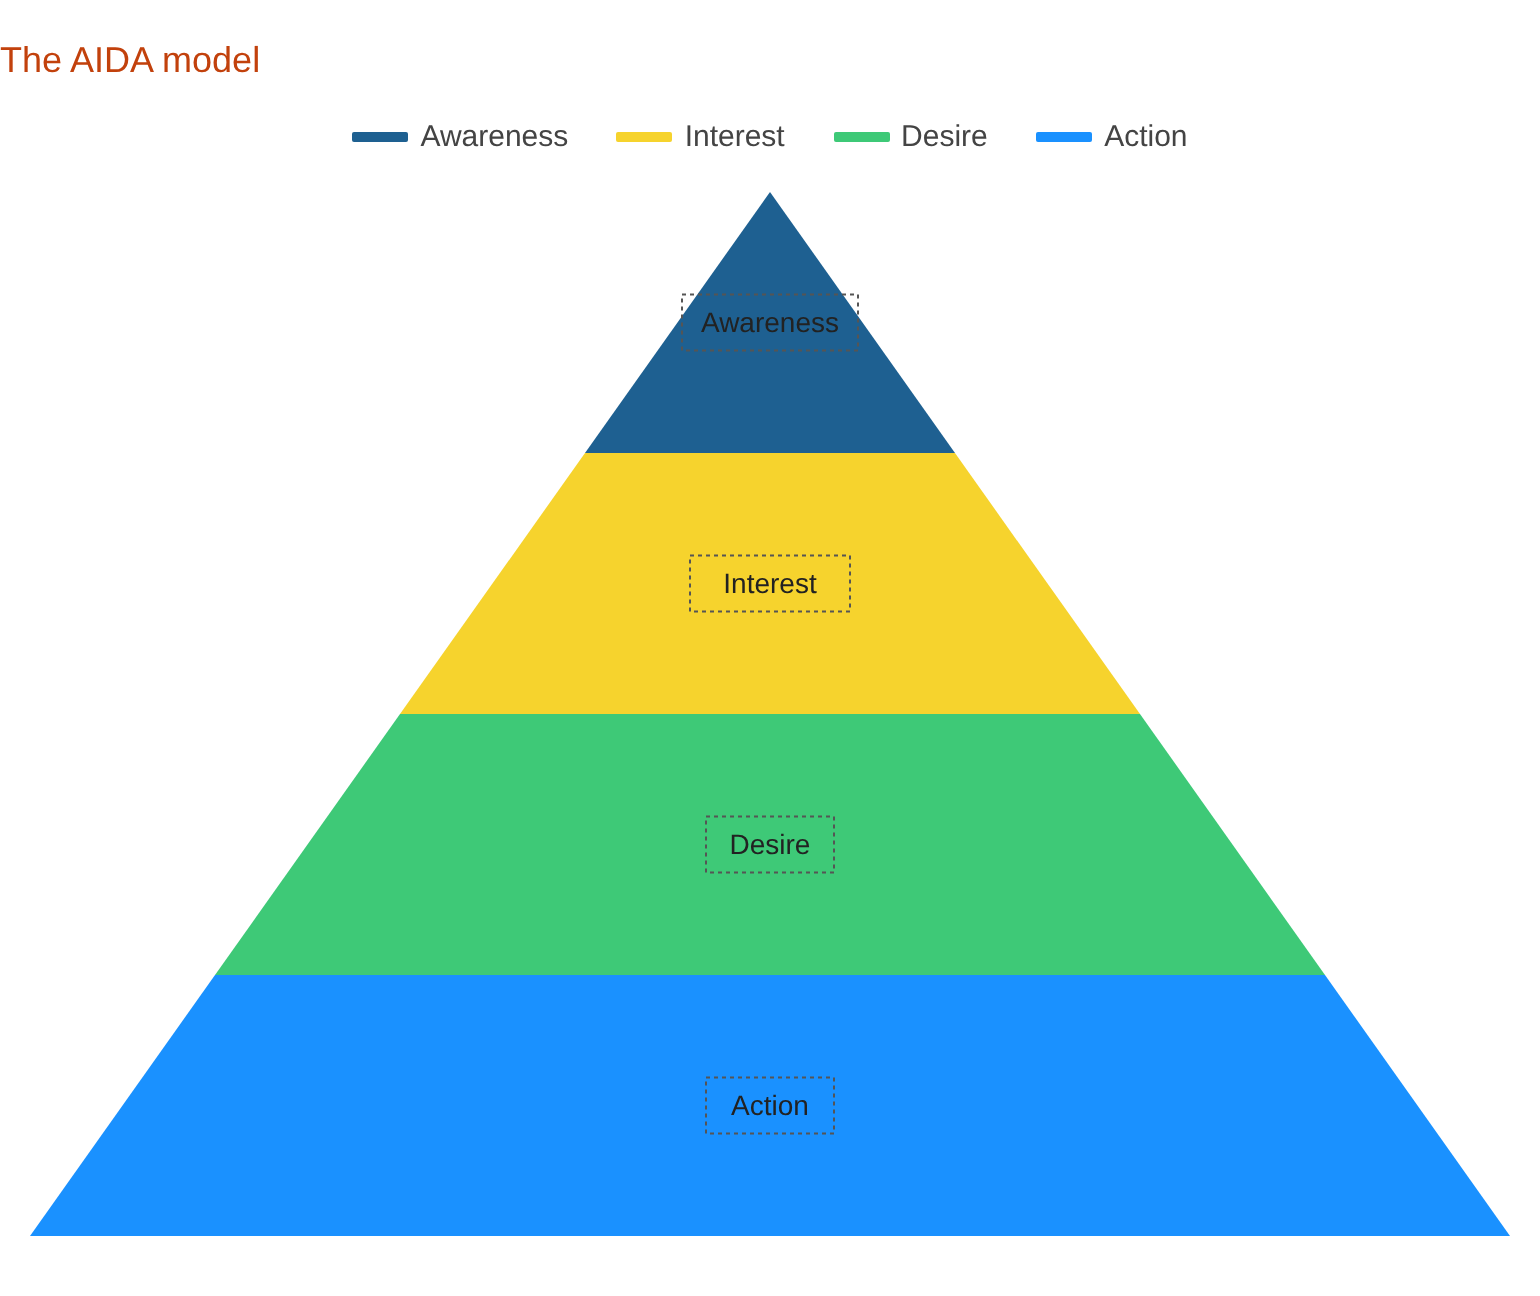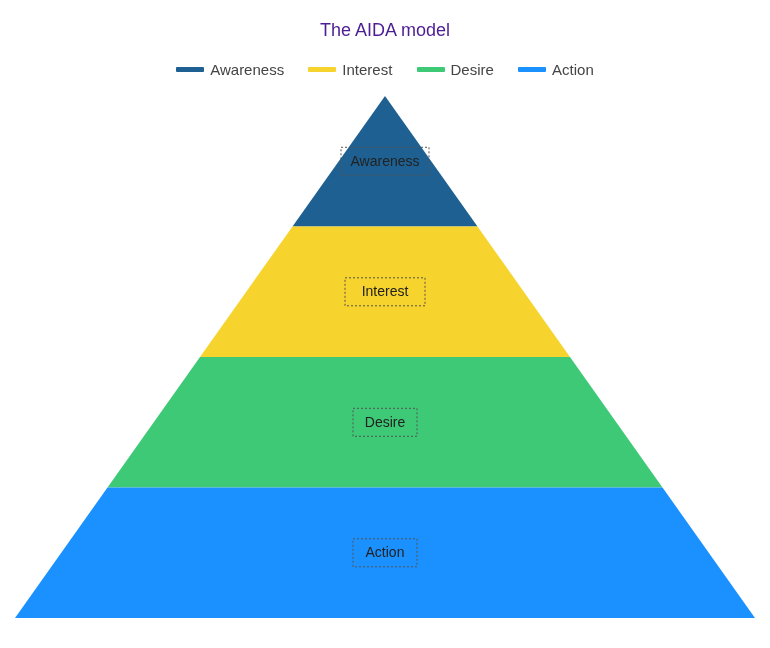--- a/index.html
+++ b/index.html
@@ -14,23 +14,22 @@
   .chart-wrap {
     position: relative;
     width: 770px;
     height: 648px;
   }
   .title {
     position: absolute;
     top: 20px;
     left: 0;
     width: 100%;
-    text-align: center;
     font-size: 18px;
-    color: #4c1d95;
+    color: #c2410c;
   }
   .legend {
     position: absolute;
     top: 58px;
     left: 0;
     width: 100%;
     text-align: center;
     font-size: 15px;
     color: #444;
   }

